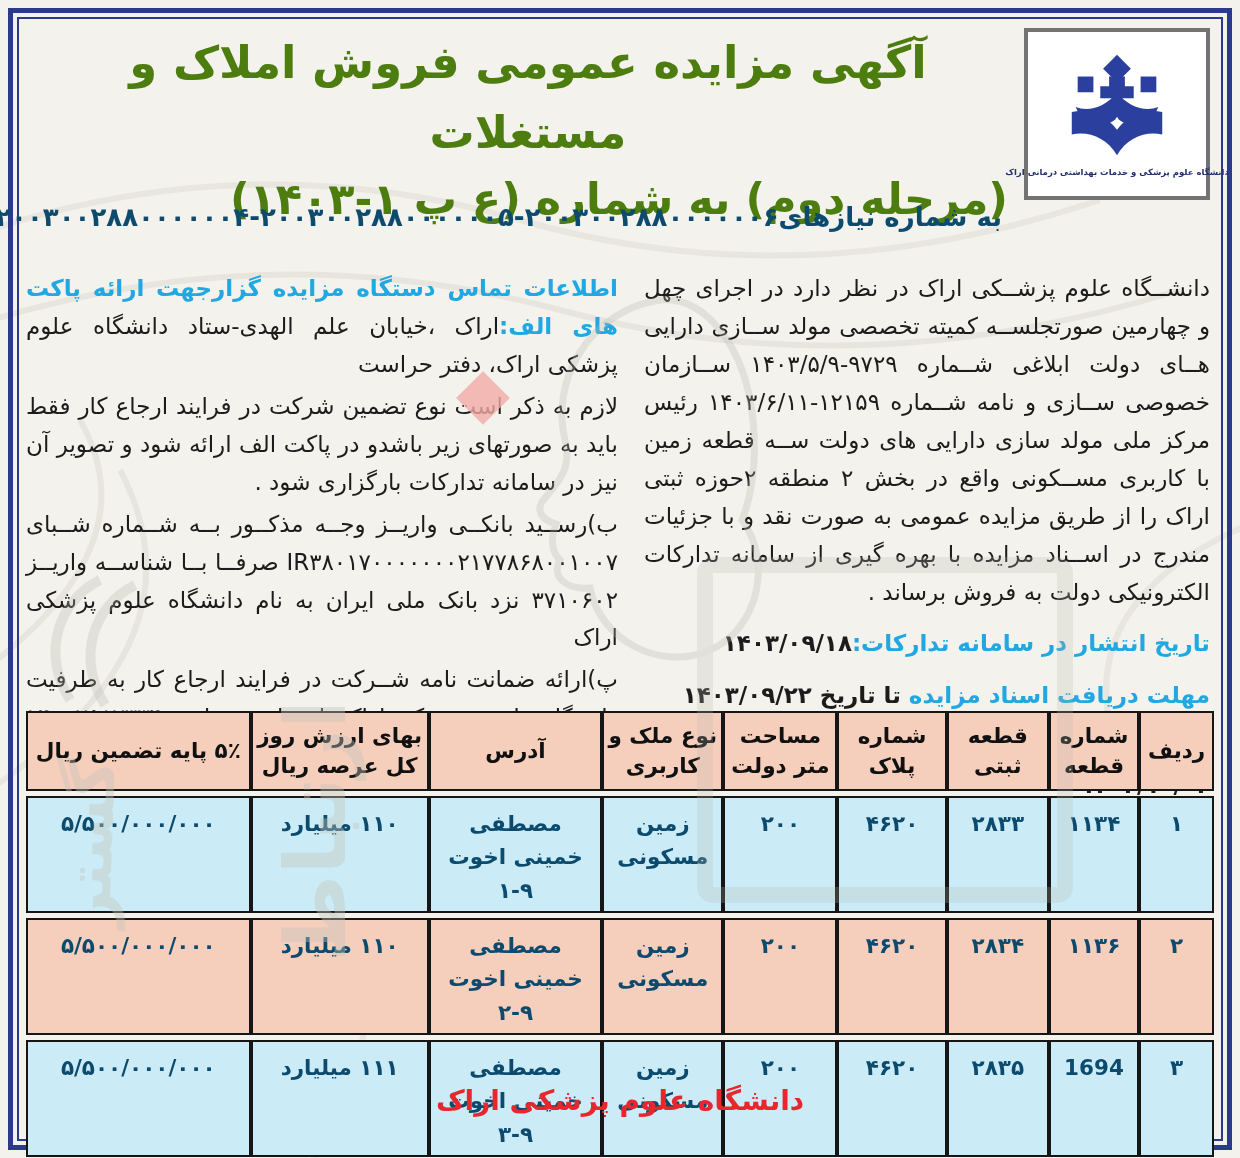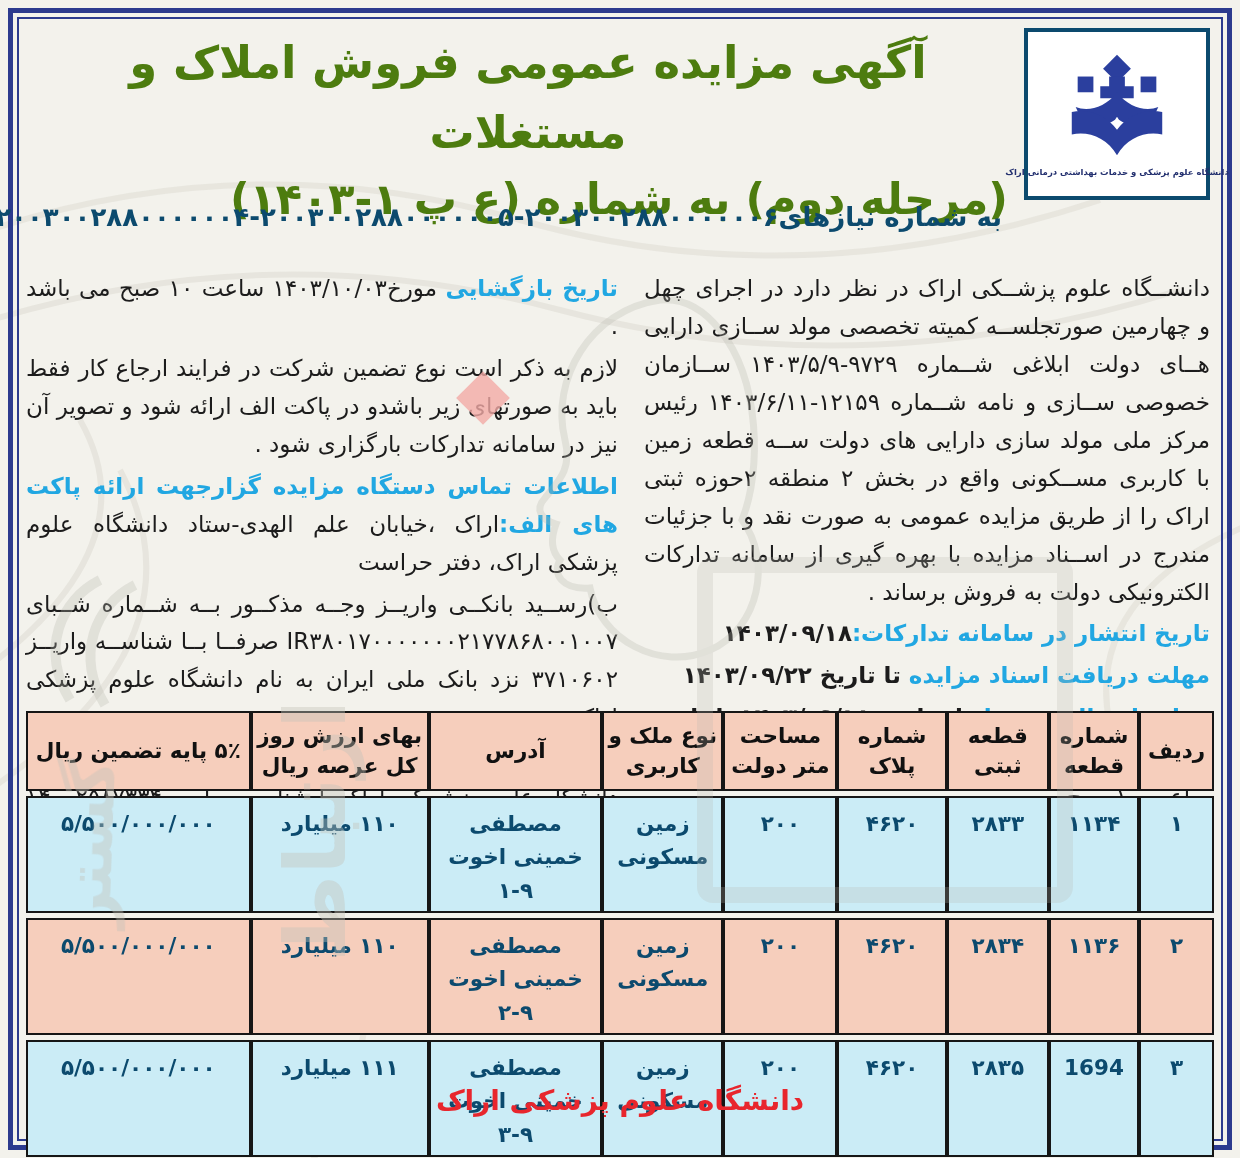--- a/index.html
+++ b/index.html
@@ -5,37 +5,37 @@
   html,body{margin:0;padding:0;background:#e7e6e0;}
   .page{position:relative;width:1240px;height:1158px;background:#f3f2ec;overflow:hidden;
         font-family:"DejaVu Sans",sans-serif;direction:rtl;}
   .bgwaves{position:absolute;inset:0;z-index:0;pointer-events:none;}
   .frame-outer{position:absolute;inset:8px;border:5px solid #2c3a8e;z-index:1;pointer-events:none;}
   .frame-inner{position:absolute;inset:17px;border:2px solid #2c3a8e;z-index:1;pointer-events:none;}
   .content{position:absolute;inset:24px;z-index:2;}
 
   
   .logo{position:absolute;top:4px;right:6px;width:186px;height:172px;background:#fff;
-        border:4px solid #0c4a6e;box-sizing:border-box;display:flex;flex-direction:column;
+        border:4px solid #737373;box-sizing:border-box;display:flex;flex-direction:column;
         align-items:center;justify-content:center;gap:3px;}
   .logo-caption{font-size:8.5px;font-weight:700;color:#23306f;white-space:nowrap;}
   .titles{position:absolute;top:4px;right:208px;left:24px;text-align:center;color:#4d7c0f;}
   .title1{font-size:45px;font-weight:800;line-height:1.55;letter-spacing:-1px;}
   .title2{font-size:43px;font-weight:800;line-height:1.45;letter-spacing:-1px;text-align:right;}
   .needs{position:absolute;top:178px;right:214px;left:2px;text-align:center;font-size:26px;
          font-weight:800;color:#0c4a6e;white-space:nowrap;letter-spacing:-1px;}
 
   
   .col-right{position:absolute;top:246px;right:6px;width:566px;font-size:23px;line-height:1.65;
              text-align:justify;color:#1c1c1c;}
   .col-left{position:absolute;top:246px;left:2px;width:592px;font-size:23px;line-height:1.65;
             text-align:justify;color:#1c1c1c;}
   .blue{color:#21a7e2;font-weight:800;}
   .bold{font-weight:700;}
-  .dateline{margin-top:4px;text-align:right;}
+  .dateline{margin-top:14px;text-align:right;}
   .para{margin:0 0 4px 0;}
 
   
   .table-wrap{position:absolute;top:682px;left:2px;right:2px;}
   table{width:100%;border-collapse:separate;border-spacing:0 5px;direction:rtl;table-layout:fixed;}
   th,td{border:2.5px solid #161616;text-align:center;padding:4px 3px;box-sizing:border-box;
         word-wrap:break-word;}
   th{background:#f6cebc;font-size:21.5px;font-weight:800;height:80px;line-height:1.4;
      vertical-align:middle;color:#111;}
   td{font-size:21.5px;font-weight:700;height:88px;line-height:1.55;vertical-align:top;
@@ -92,23 +92,22 @@
 
     <div class="col-right">
       <p class="para">دانشــگاه علوم پزشــکی اراک در نظر دارد در اجرای چهل و چهارمین صورتجلســه کمیته تخصصی مولد ســازی دارایی هــای دولت ابلاغی شــماره ۹۷۲۹-۱۴۰۳/۵/۹ ســازمان خصوصی ســازی و نامه شــماره ۱۲۱۵۹-۱۴۰۳/۶/۱۱ رئیس مرکز ملی مولد سازی دارایی های دولت ســه قطعه زمین با کاربری مســکونی واقع در بخش ۲ منطقه ۲حوزه ثبتی اراک را از طریق مزایده عمومی به صورت نقد و با جزئیات مندرج در اســناد مزایده با بهره گیری از سامانه تدارکات الکترونیکی دولت به فروش برساند .</p>
       <div class="dateline"><span class="blue">تاریخ انتشار در سامانه تدارکات:</span><span class="bold">۱۴۰۳/۰۹/۱۸</span></div>
       <div class="dateline"><span class="blue">مهلت دریافت اسناد مزایده</span><span class="bold"> تا تاریخ ۱۴۰۳/۰۹/۲۲</span></div>
       <div class="dateline"><span class="blue">مهلت ارسال پیشنهاد:</span><span class="bold">از تاریخ ۱۴۰۳/۰۹/۱۸ تا تاریخ ۱۴۰۳/۱۰/۰۲</span></div>
       <div class="dateline"><span>ساعت ۱۰ صبح</span></div>
     </div>
 
     <div class="col-left">
-      <p class="para"><span class="blue">تاریخ بازگشایی</span><span> مورخ۱۴۰۳/۱۰/۰۳ ساعت ۱۰ صبح می باشد .</span></p>
+      <p class="para"><span class="blue">اطلاعات تماس دستگاه مزایده گزارجهت ارائه پاکت های الف:</span><span>اراک ،خیابان علم الهدی-ستاد دانشگاه علوم پزشکی اراک، دفتر حراست</span></p>
       <p class="para">لازم به ذکر است نوع تضمین شرکت در فرایند ارجاع کار فقط باید به صورتهای زیر باشدو در پاکت الف ارائه شود و تصویر آن نیز در سامانه تدارکات بارگزاری شود .</p>
-      <p class="para"><span class="blue">اطلاعات تماس دستگاه مزایده گزارجهت ارائه پاکت های الف:</span><span>اراک ،خیابان علم الهدی-ستاد دانشگاه علوم پزشکی اراک، دفتر حراست</span></p>
       <p class="para">ب)رســید بانکــی واریــز وجــه مذکــور بــه شــماره شــبای IR۳۸۰۱۷۰۰۰۰۰۰۰۲۱۷۷۸۶۸۰۰۱۰۰۷ صرفــا بــا شناســه واریــز ۳۷۱۰۶۰۲ نزد بانک ملی ایران به نام دانشگاه علوم پزشکی اراک</p>
       <p class="para">پ)ارائه ضمانت نامه شــرکت در فرایند ارجاع کار به طرفیت دانشگاه علوم پزشــکی اراک با شناســه ملــی ۱۴۰۰۲۵۸۷۳۳۴ و کد اقتصادی ۴۱۱۳۷۳۶۷۱۸۵۷</p>
     </div>
 
     <div class="table-wrap">
       <table>
         <colgroup>
           <col style="width:6.3%">
             <col style="width:7.6%">
             <col style="width:8.6%">

